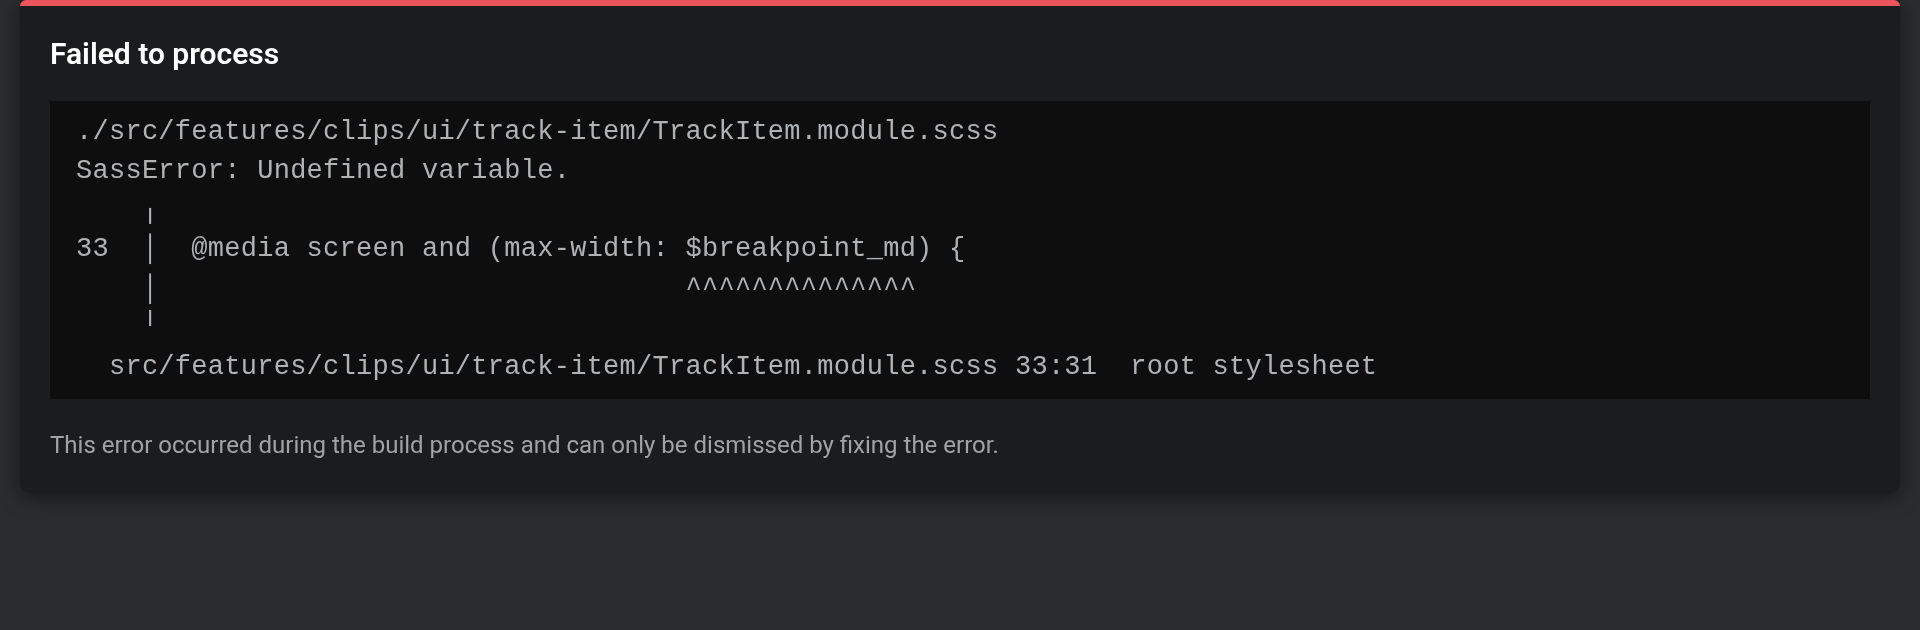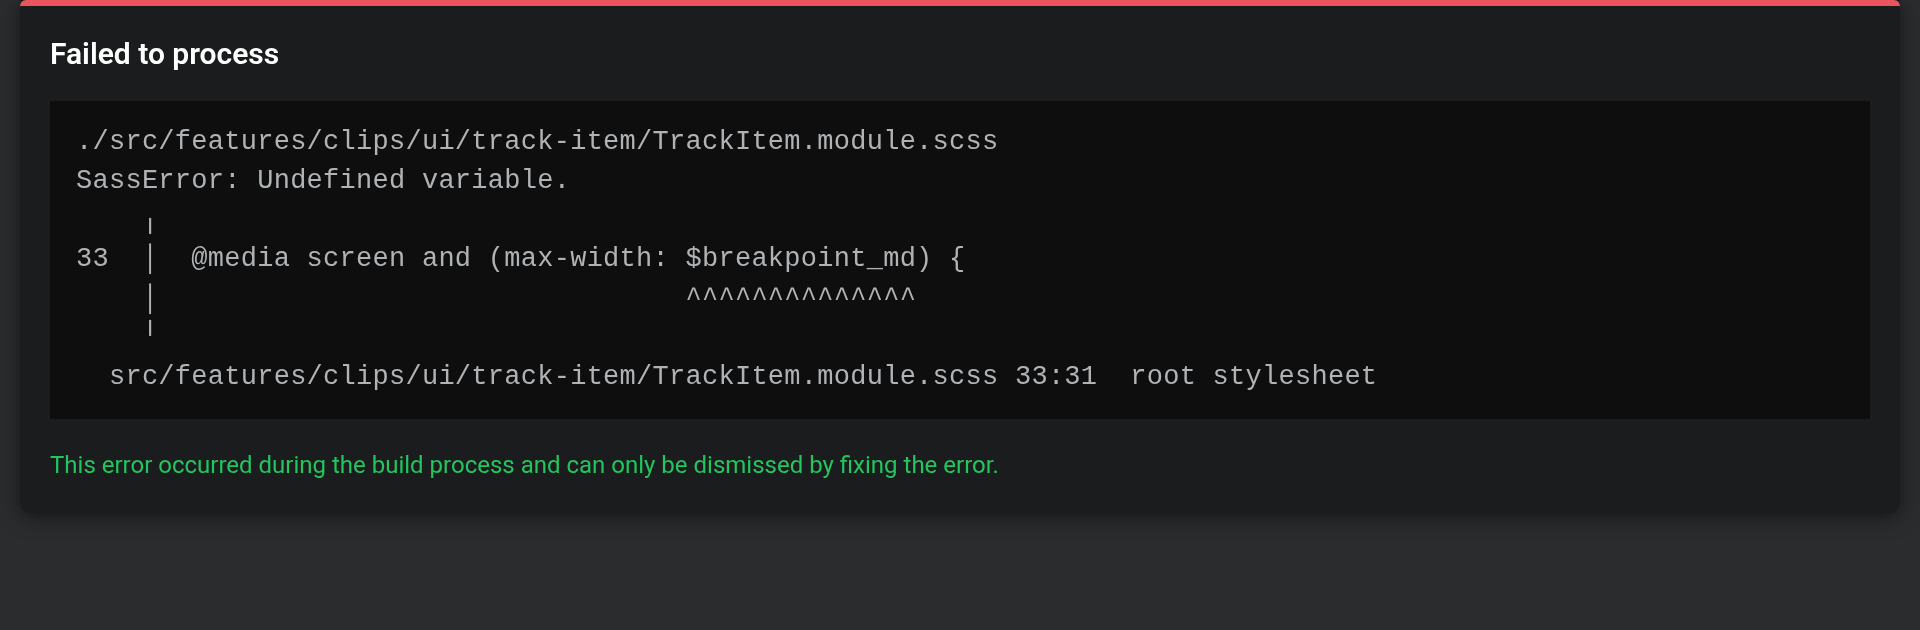--- a/index.html
+++ b/index.html
@@ -38,35 +38,35 @@
     .error-title {
       color: #ffffff;
       font-size: 30px;
       font-weight: 600;
       margin-bottom: 30px;
     }
     
     .error-code-block {
       background: #0e0e0e;
       border-radius: 0;
-      padding: 22px 26px;
+      padding: 12px 26px;
       margin-bottom: 30px;
     }
     
     .error-code {
       color: #b0b3b6;
       font-family: "SF Mono", Monaco, Menlo, Consolas, "Courier New", monospace;
       font-size: 27px;
       line-height: 1.45;
       white-space: pre;
       letter-spacing: 0.01em;
     }
     
     .error-footer {
-      color: #22c55e;
+      color: #a3a3a3;
       font-size: 24px;
       line-height: 1.4;
     }
   </style>
 </head>
 <body>
 
 <div class="error-overlay">
   <div class="error-top-border"></div>
   <div class="error-content">

